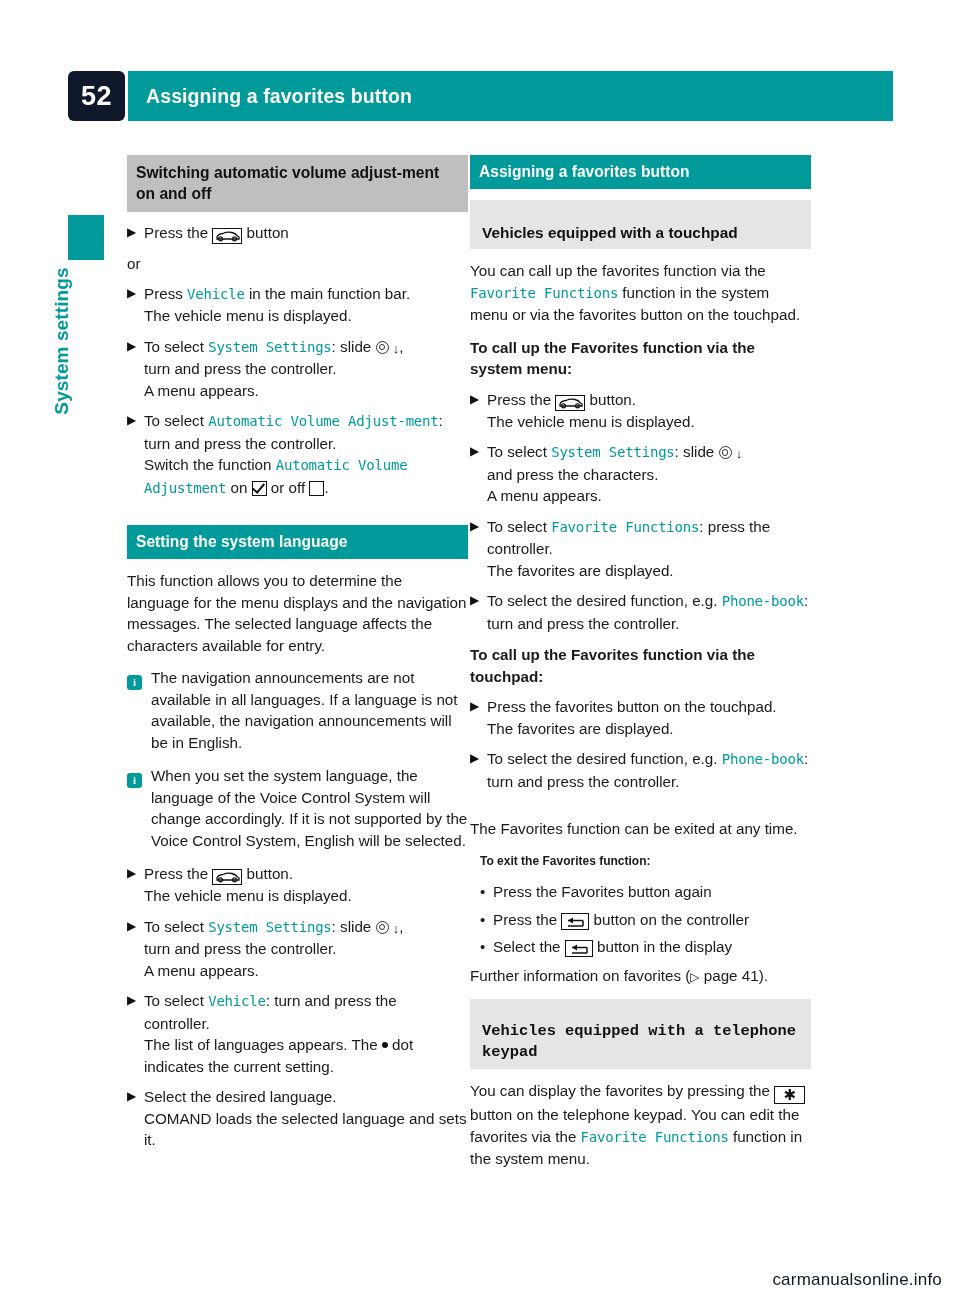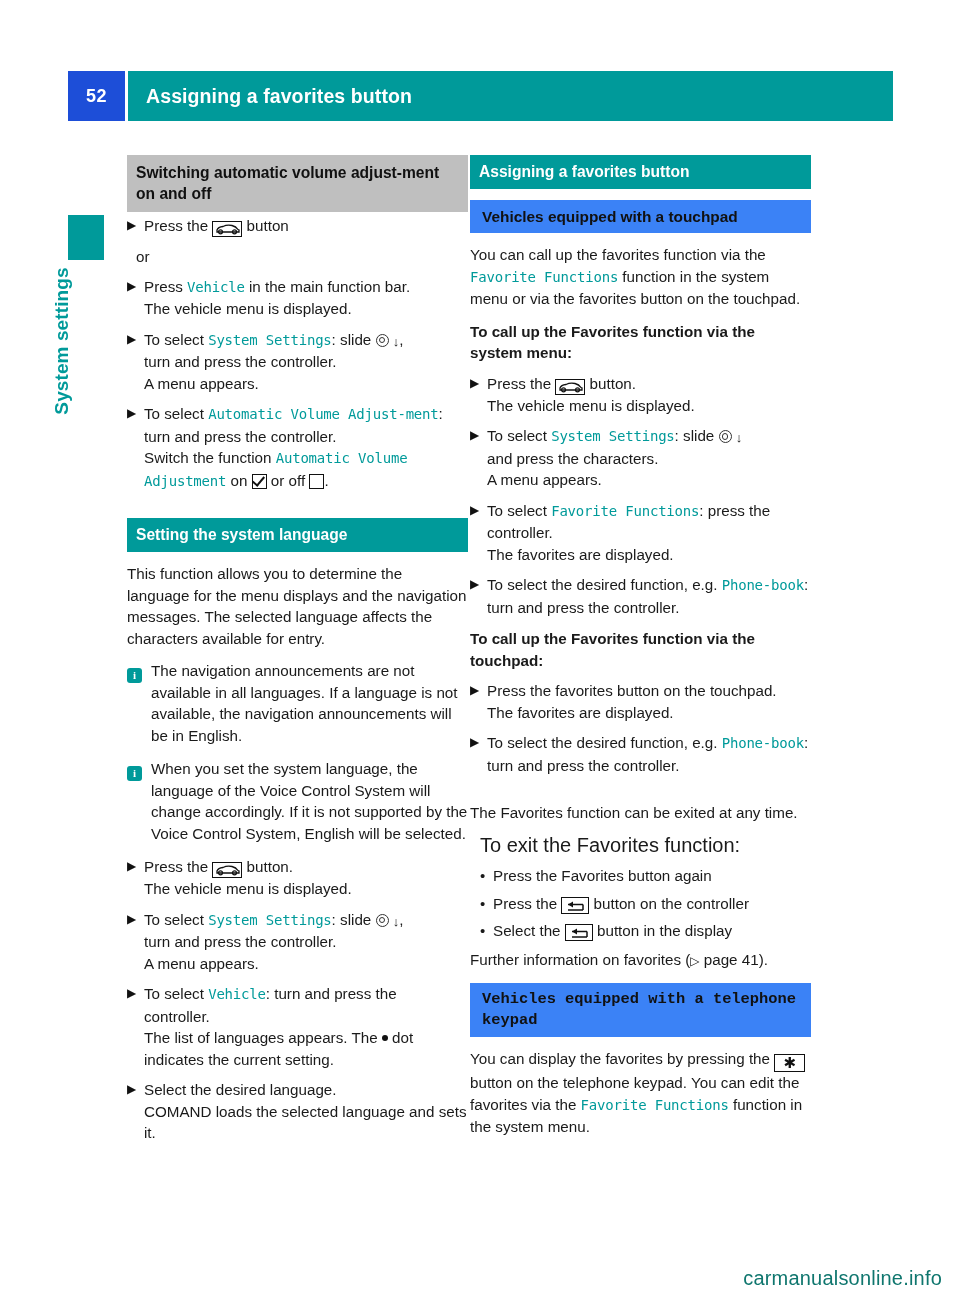--- a/index.html
+++ b/index.html
@@ -24,28 +24,29 @@
     position: absolute;
     left: 68px;
     top: 71px;
     width: 825px;
     height: 50px;
     display: flex;
     align-items: stretch;
   }
   .header-num {
     width: 57px;
-    background: #1d4ed8;
+    background: #0f172a;
     color: #ffffff;
-    font-size: 18px;
+    font-size: 27px;
     font-weight: bold;
     display: flex;
     align-items: center;
     justify-content: center;
     letter-spacing: 0.5px;
+    border-radius: 6px;
   }
   .header-gap {
     width: 3px;
     background: #ffffff;
   }
   .header-title {
     flex: 1;
     background: #009a9a;
     color: #ffffff;
     font-size: 19.5px;
@@ -93,49 +94,49 @@
   .col-right { left: 470px; }
 
   
   .h-gray {
     background: #bfbfbf;
     color: #111111;
     font-weight: bold;
     font-size: 15.6px;
     line-height: 21px;
     padding: 7px 9px 8px 9px;
-    margin-bottom: 3px;
+    margin-bottom: 10px;
   }
   .h-teal {
     background: #009a9a;
     color: #ffffff;
     font-weight: bold;
     font-size: 15.6px;
     line-height: 21px;
     padding: 6px 9px 7px 9px;
     margin-bottom: 11px;
   }
   .h-gray-sub {
-    background: #3b82f6;
+    background: #e5e5e5;
     color: #111111;
     font-weight: bold;
     font-size: 15.4px;
     line-height: 21px;
-    padding: 6px 9px 6px 12px;
+    padding: 22px 9px 6px 12px;
     margin-bottom: 11px;
   }
   .h-bold {
     font-weight: bold;
     font-size: 15.2px;
     line-height: 21.5px;
     margin: 10px 0 9px 0;
   }
   .h-bold-ind {
-    font-weight: normal;
-    font-size: 20px;
+    font-weight: bold;
+    font-size: 12px;
     line-height: 21.5px;
     margin: 11px 0 9px 0;
     padding-left: 10px;
   }
 
   
   p.body { margin-bottom: 11px; }
 
   
   .step {
@@ -143,21 +144,21 @@
     margin-bottom: 9px;
   }
   .step-mark {
     flex: 0 0 17px;
     font-size: 12px;
     line-height: 21.5px;
     color: #111;
   }
   .step-body { flex: 1; }
 
-  .plain-or { margin: 0 0 8px 9px; }
+  .plain-or { margin: 0 0 8px 0; }
 
   
   .note {
     display: flex;
     margin-bottom: 12px;
   }
   .note-icon {
     flex: 0 0 24px;
     padding-top: 3px;
   }
@@ -271,22 +272,22 @@
     font-size: 12px;
     vertical-align: 0px;
     color: #111;
   }
 
   
   .watermark {
     position: absolute;
     right: 18px;
     bottom: 12px;
-    color: #0f766e;
-    font-size: 20px;
+    color: #0f172a;
+    font-size: 17px;
     letter-spacing: 0.2px;
   }
 </style>
 </head>
 <body>
 
 <div class="page">
 
   <div class="header">
     <div class="header-num">52</div>

